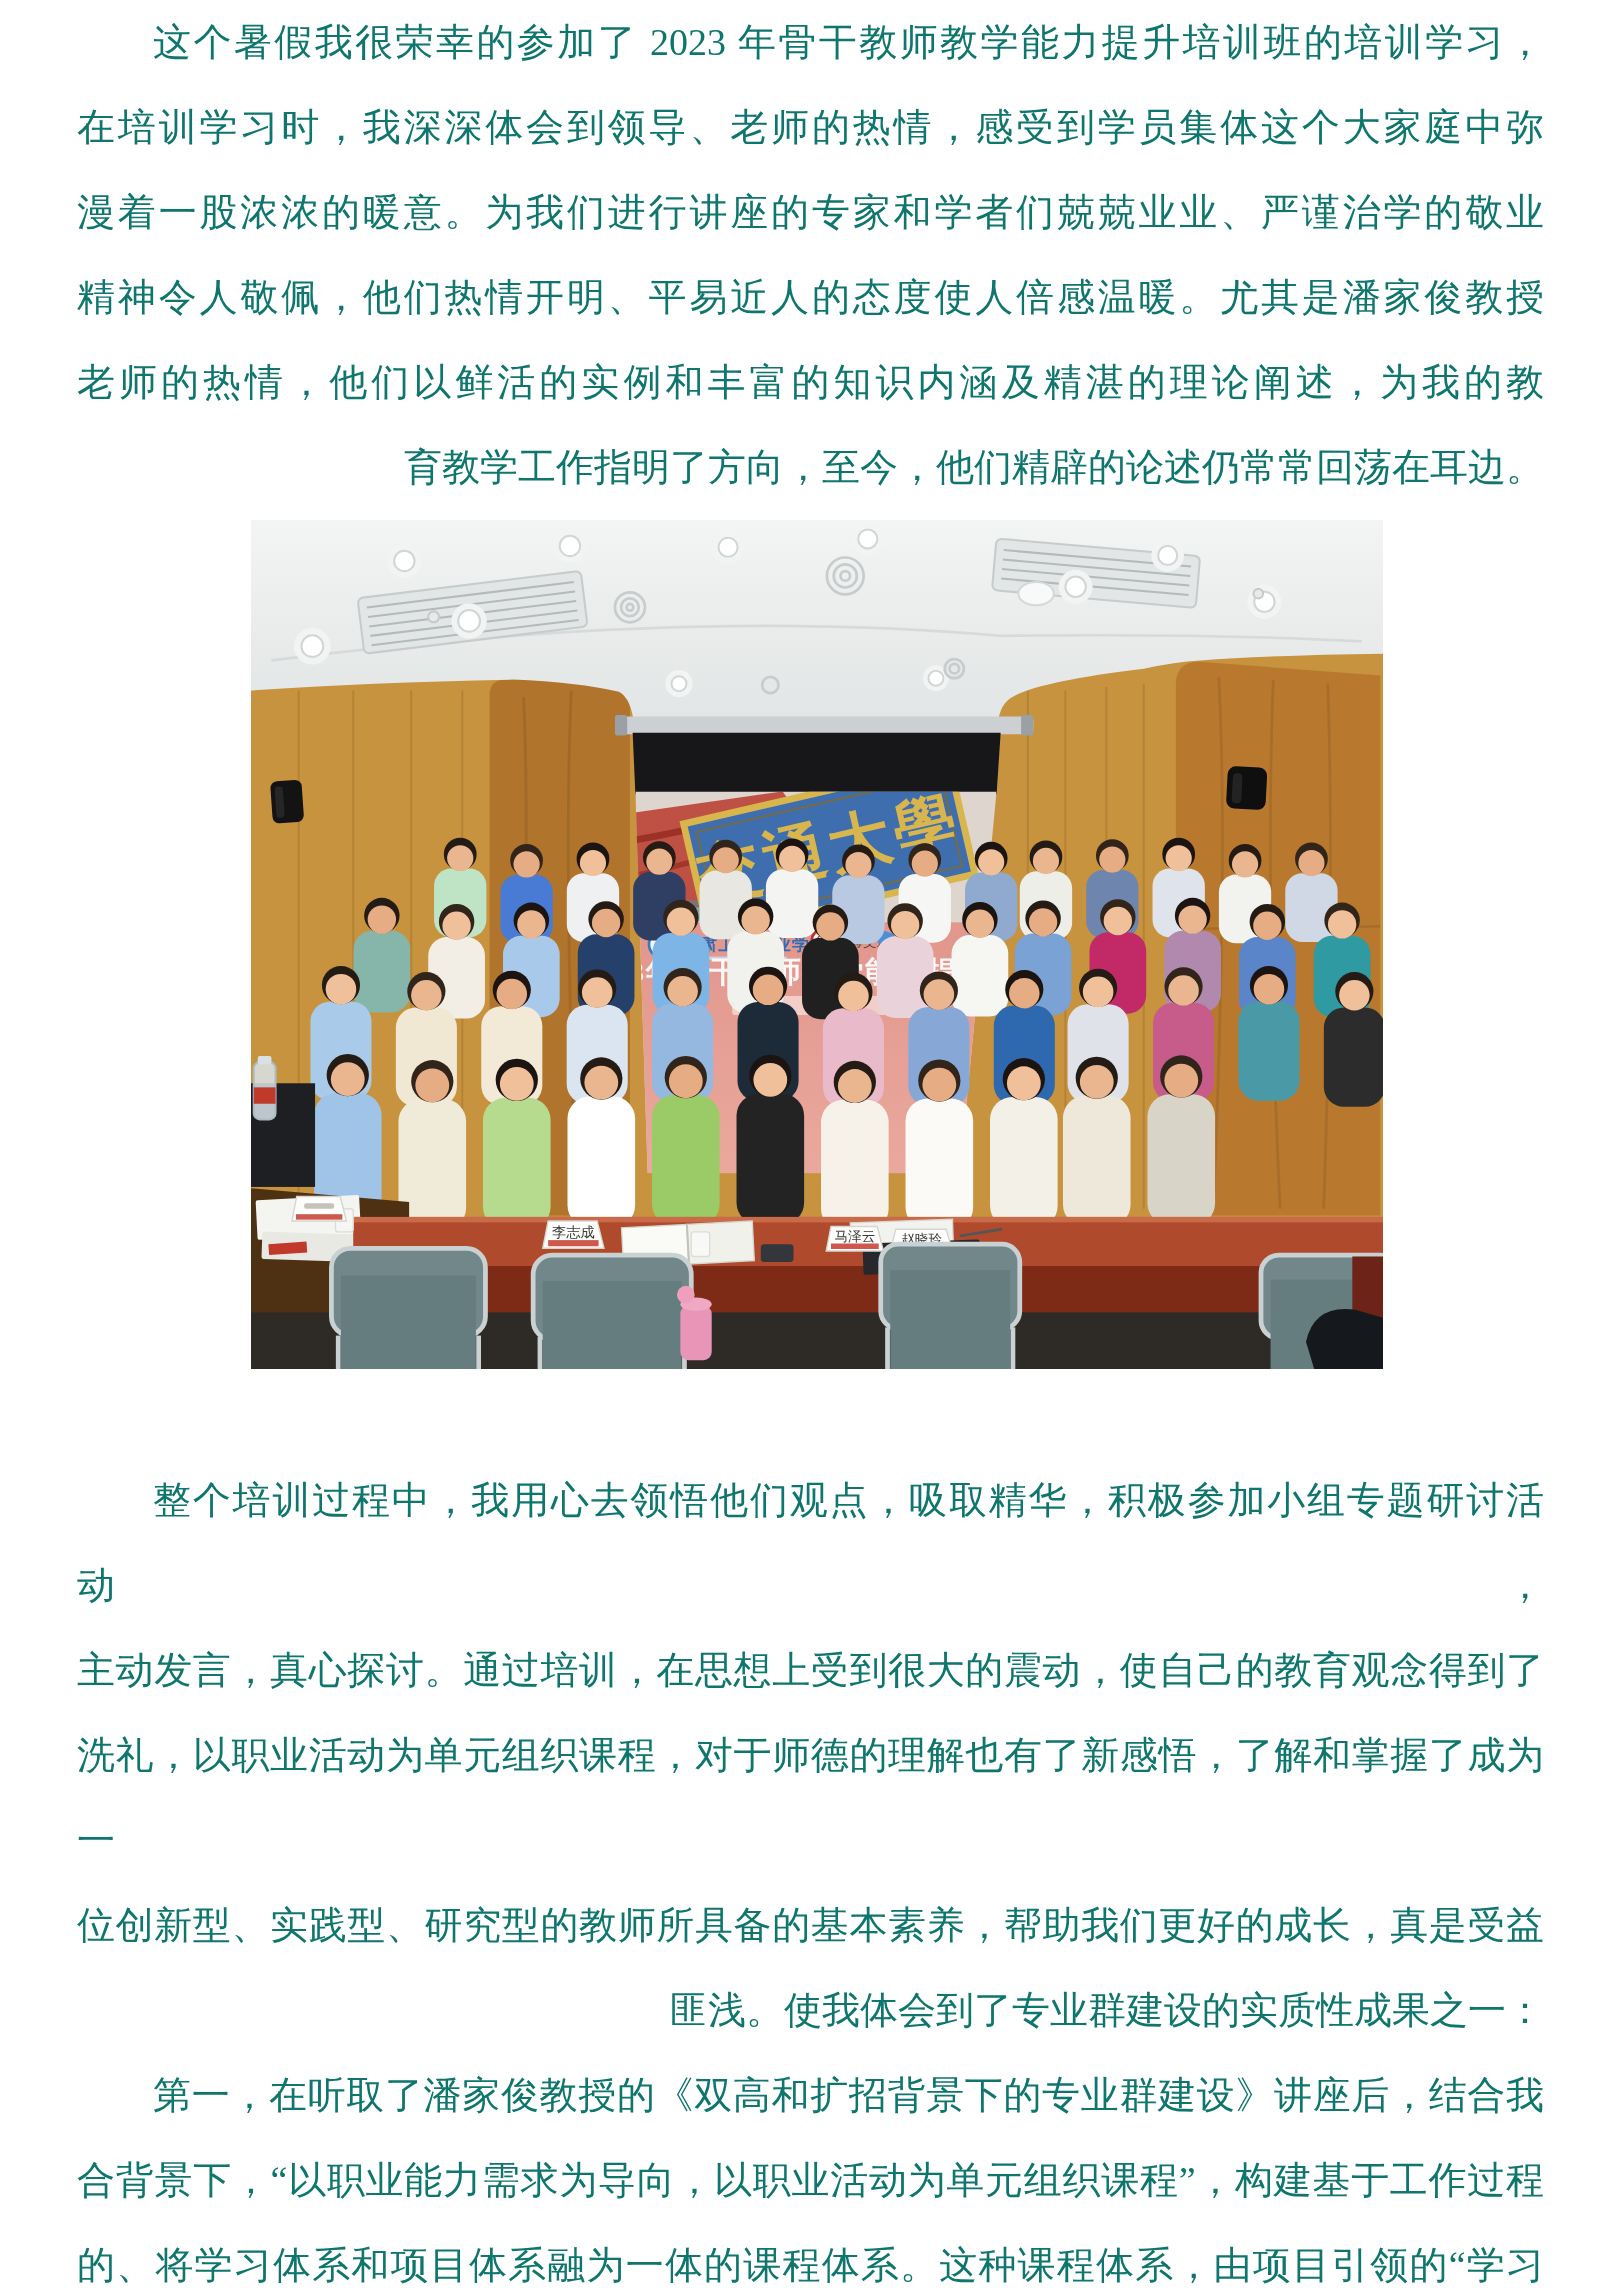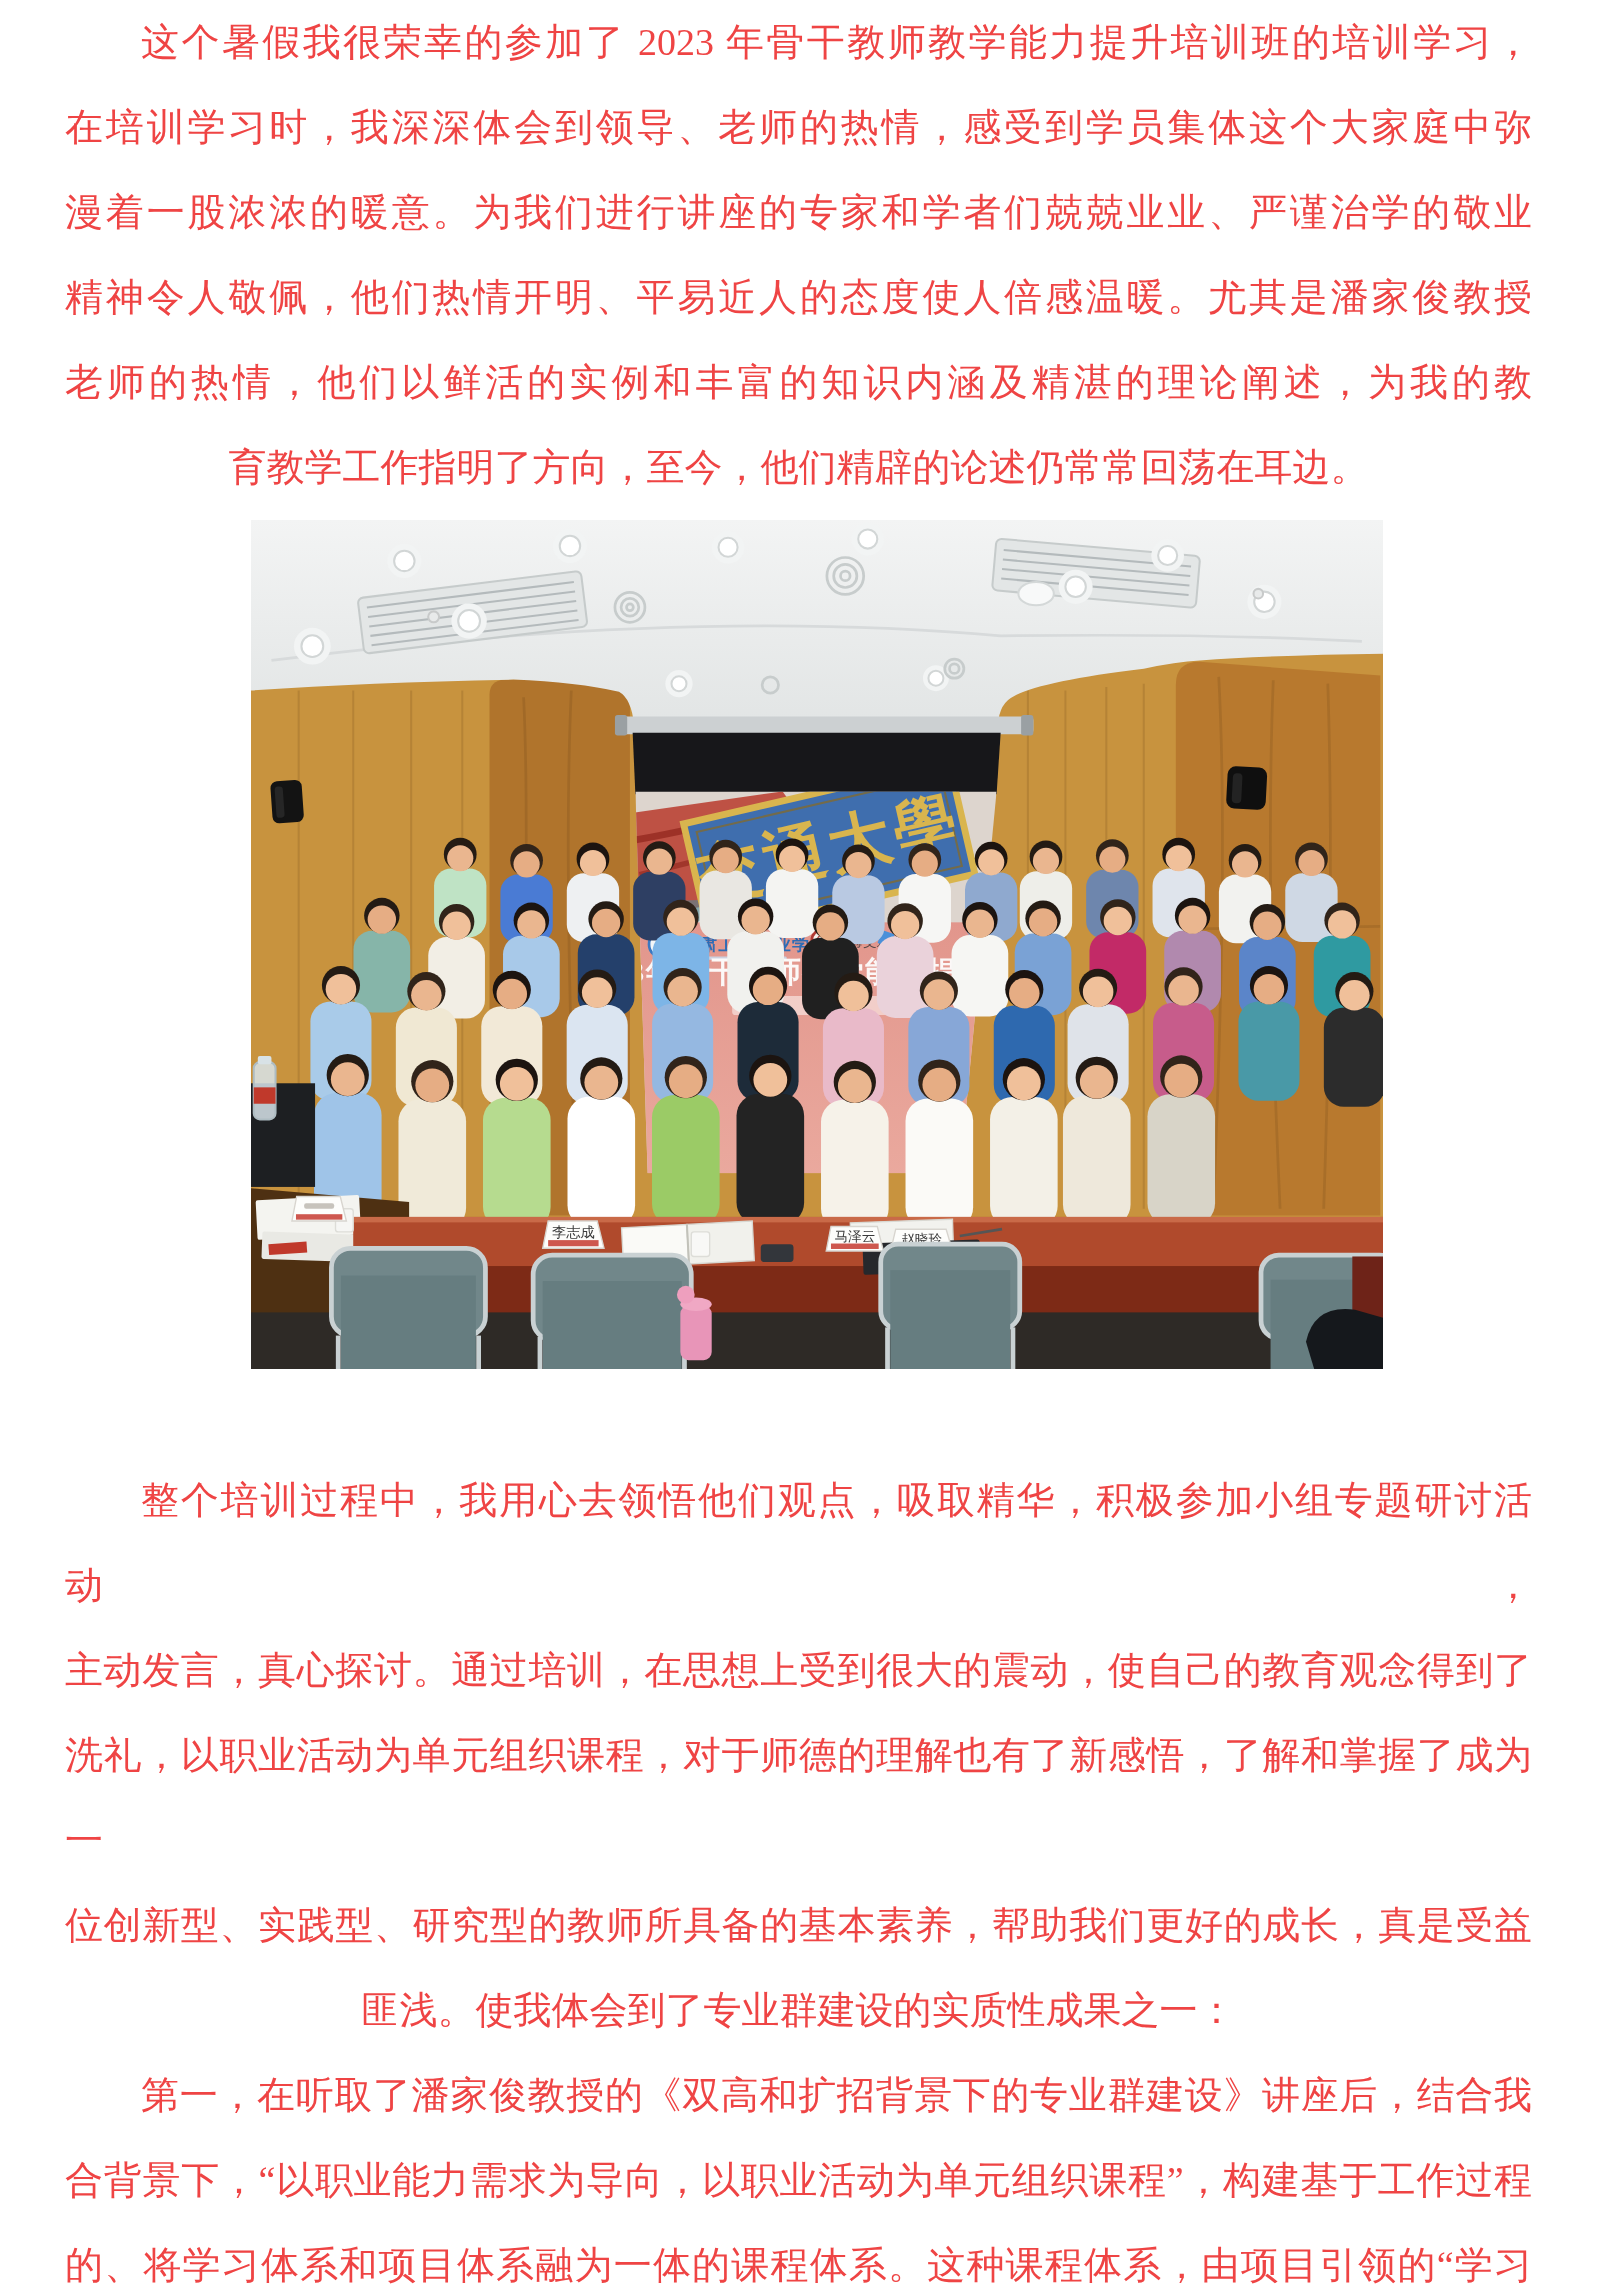--- a/index.html
+++ b/index.html
@@ -5,26 +5,26 @@
   html,body{margin:0;padding:0;background:#888;}
   .page{
     position:relative;
     width:1623px;height:2295px;
     background:#ffffff;
     overflow:hidden;
     font-family:"Liberation Serif","DejaVu Serif",serif;
   }
   .textblock{
     position:absolute;
-    left:65px;width:1467px;
-    color:#ef4444;
+    left:77px;width:1467px;
+    color:#0f766e;
     font-size:38px;
     line-height:85px;
   }
-  .line{display:block;white-space:nowrap;text-align:center;}
+  .line{display:block;white-space:nowrap;text-align:right;}
   .line.j{white-space:normal;text-align:justify;text-align-last:justify;}
   .line.indent{text-indent:2em;}
   figure.photo{
     position:absolute;
     left:251px;top:520px;
     width:1132px;height:849px;
     margin:0;padding:0;
   }
   figure.photo svg{display:block;width:100%;height:100%;}
   .svgtext{font-family:"Liberation Serif","DejaVu Serif",serif;}

